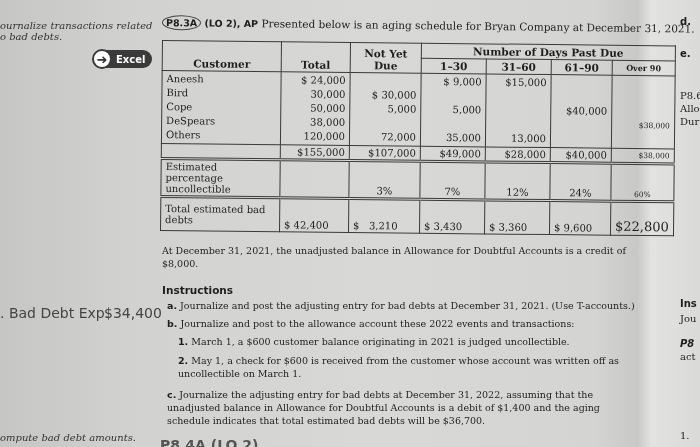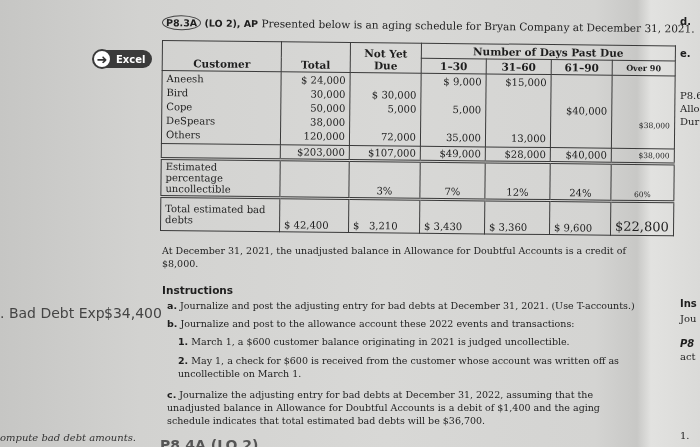--- a/index.html
+++ b/index.html
@@ -35,20 +35,22 @@
   .dbl td { border-top:3px double #3a3a3a !important; }
   .para { left:162px; font-size:9.5px; white-space:nowrap; }
   .instr { font-family:"DejaVu Sans", sans-serif; font-weight:bold; font-size:10.5px; left:162px; top:284px; }
   .b { font-family:"DejaVu Sans", sans-serif; font-weight:bold; }
   .right-col { font-size:10px; left:680px; white-space:nowrap; }
 </style>
 </head>
 <body>
 
 <div class="abs left-note" style="top:20px;">
+  <div>ournalize transactions related</div>
+  <div>o bad debts.</div>
 </div>
 <div class="abs excel-badge">
   <span class="circ">➜</span>
   <span>Excel</span>
 </div>
 <div class="abs side-item" style="left:0; top:305px;">. Bad Debt Exp.</div>
 <div class="abs side-item" style="left:104px; top:305px;">$34,400</div>
 <div class="abs left-note" style="top:432px;">ompute bad debt amounts.</div>
 
 <div class="abs problem-head">
@@ -117,21 +119,21 @@
     <td class="stack num" style="font-size:7.5px;">
       <div>&nbsp;</div>
       <div>&nbsp;</div>
       <div>&nbsp;</div>
       <div>$38,000</div>
       <div>&nbsp;</div>
     </td>
   </tr>
   <tr>
     <td></td>
-    <td class="num">$203,000</td>
+    <td class="num">$155,000</td>
     <td class="num">$107,000</td>
     <td class="num">$49,000</td>
     <td class="num">$28,000</td>
     <td class="num">$40,000</td>
     <td class="num" style="font-size:7.5px;">$38,000</td>
   </tr>
   <tr class="dbl">
     <td style="height:30px;">Estimated percentage uncollectible</td>
     <td></td>
     <td class="num" style="text-align:center; vertical-align:bottom;">3%</td>

